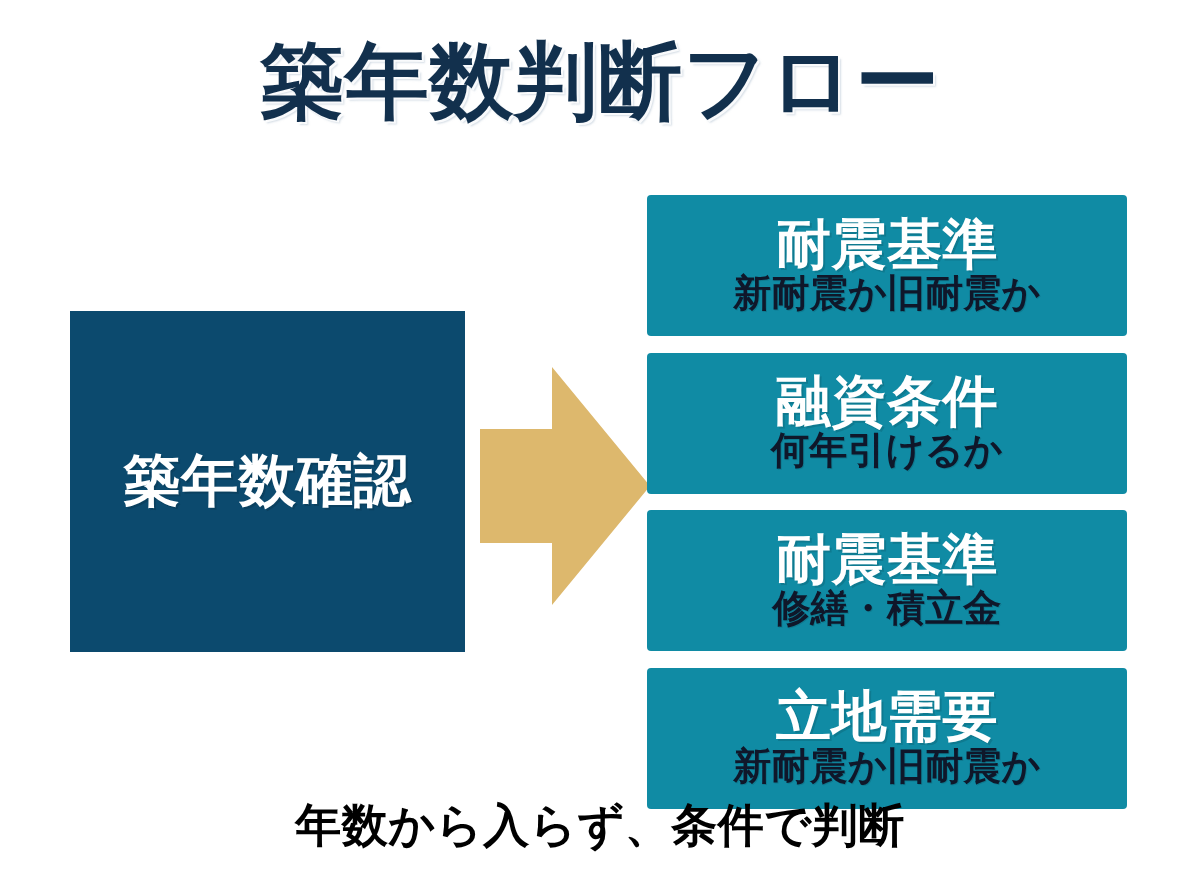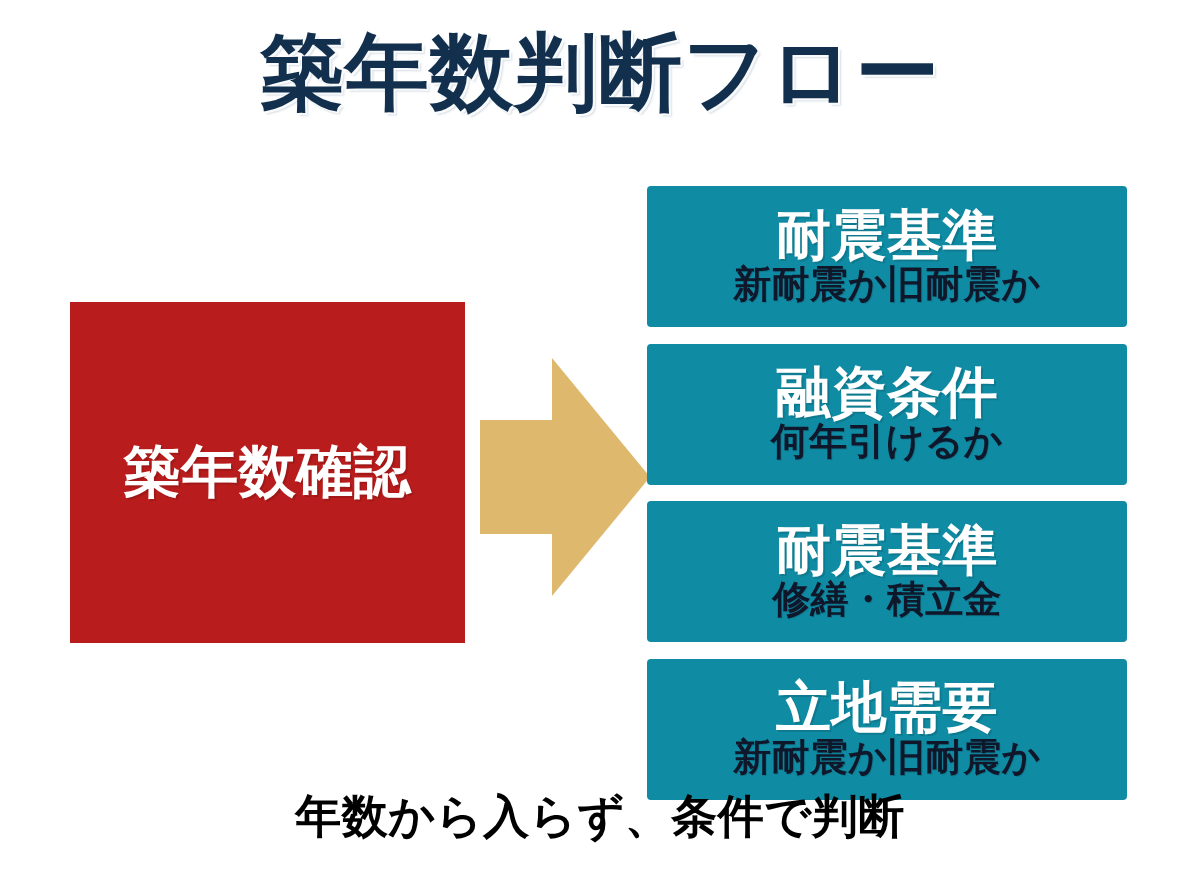--- a/index.html
+++ b/index.html
@@ -13,20 +13,21 @@
     font-family: "DejaVu Sans", "Liberation Sans", sans-serif;
     overflow: hidden;
     position: relative;
   }
 
   #stage {
     position: relative;
     width: 1200px;
     height: 820px;
     background: #ffffff;
+    margin-top: 9px;
   }
 
   
   .title {
     position: absolute;
     left: 0;
     top: 28px;
     width: 1200px;
     text-align: center;
     font-size: 84px;
@@ -39,21 +40,21 @@
     white-space: nowrap;
   }
 
   
   .source-box {
     position: absolute;
     left: 70px;
     top: 302px;
     width: 395px;
     height: 341px;
-    background: #b91c1c;
+    background: #0c4a6e;
     display: flex;
     align-items: center;
     justify-content: center;
     box-sizing: border-box;
   }
   .source-box-label {
     font-size: 57px;
     font-weight: 700;
     color: #ffffff;
     letter-spacing: 0.01em;

